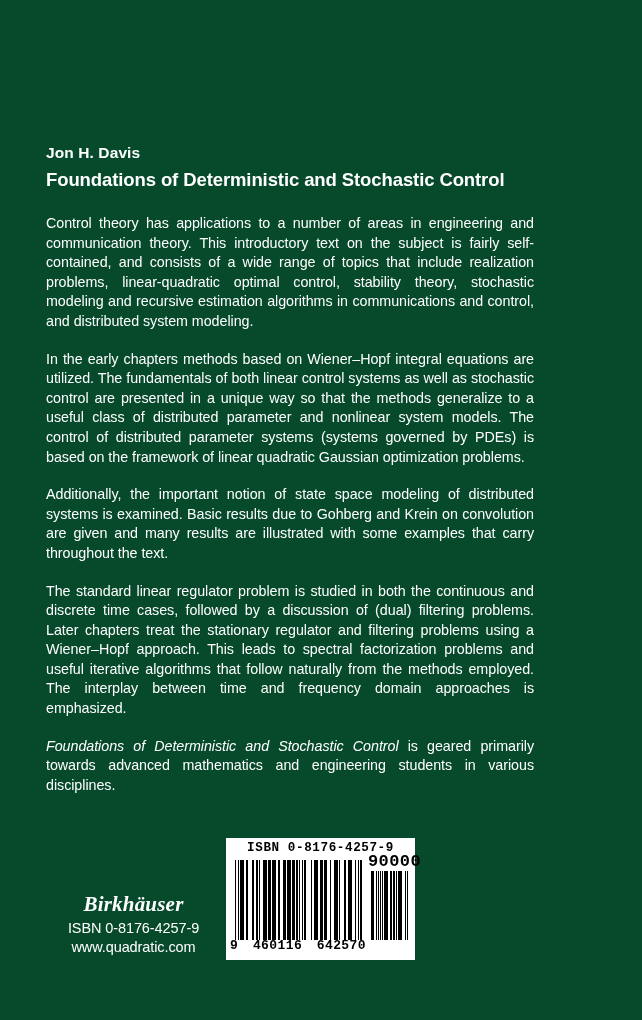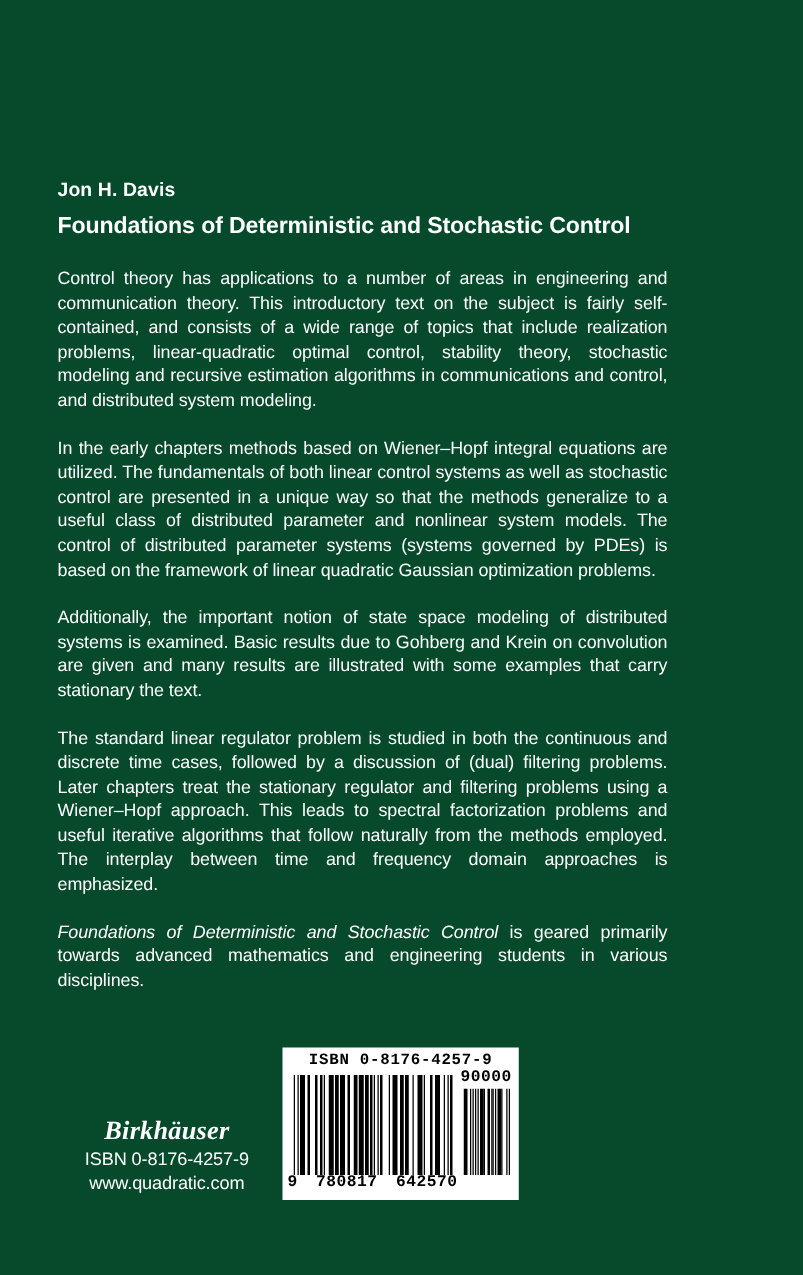--- a/index.html
+++ b/index.html
@@ -139,21 +139,21 @@
     height: 100%;
   }
   .gap { background: transparent; height: 100%; }
   .supp-digits {
     position: absolute;
     left: 142px;
     top: 17px;
     width: 42px;
     text-align: center;
     font-family: "Liberation Mono", monospace;
-    font-size: 13px;
+    font-size: 17px;
     font-weight: bold;
     color: #000000;
     letter-spacing: 0.4px;
     line-height: 14px;
   }
   .ean-digits {
     position: absolute;
     left: 4px;
     top: 100px;
     width: 136px;
@@ -174,21 +174,21 @@
 <div class="cover">
 
   <div class="content">
 
     <div class="author">Jon H. Davis</div>
 
     <div class="booktitle">Foundations of Deterministic and Stochastic Control</div>
 
     <p class="blurb">Control theory has applications to a number of areas in engineering and communication theory. This introductory text on the subject is fairly self-contained, and consists of a wide range of topics that include realization problems, linear-quadratic optimal control, stability theory, stochastic modeling and recursive estimation algorithms in communications and control, and distributed system modeling.</p>
     <p class="blurb">In the early chapters methods based on Wiener–Hopf integral equations are utilized. The fundamentals of both linear control systems as well as stochastic control are presented in a unique way so that the methods generalize to a useful class of distributed parameter and nonlinear system models. The control of distributed parameter systems (systems governed by PDEs) is based on the framework of linear quadratic Gaussian optimization problems.</p>
-    <p class="blurb">Additionally, the important notion of state space modeling of distributed systems is examined. Basic results due to Gohberg and Krein on convolution are given and many results are illustrated with some examples that carry stationary the text.</p>
+    <p class="blurb">Additionally, the important notion of state space modeling of distributed systems is examined. Basic results due to Gohberg and Krein on convolution are given and many results are illustrated with some examples that carry throughout the text.</p>
     <p class="blurb">The standard linear regulator problem is studied in both the continuous and discrete time cases, followed by a discussion of (dual) filtering problems. Later chapters treat the stationary regulator and filtering problems using a Wiener–Hopf approach. This leads to spectral factorization problems and useful iterative algorithms that follow naturally from the methods employed. The interplay between time and frequency domain approaches is emphasized.</p>
 
     <p class="blurb"><span class="ital">Foundations of Deterministic and Stochastic Control</span><span> is geared primarily towards advanced mathematics and engineering students in various disciplines.</span></p>
 
   </div>
 
   <div class="footer">
 
     <div class="imprint-block">
       <div class="imprint-logo">Birkhäuser</div>
@@ -289,20 +289,20 @@
           <div class="bar" style="width: 2.375px;"></div>
           <div class="gap" style="width: 0.791667px;"></div>
           <div class="bar" style="width: 0.791667px;"></div>
           <div class="gap" style="width: 2.375px;"></div>
           <div class="bar" style="width: 1.58333px;"></div>
           <div class="gap" style="width: 0.791667px;"></div>
           <div class="bar" style="width: 0.791667px;"></div>
         </div>
       <div class="ean-digits">
         <span>9</span>
-        <span>780817</span>
+        <span>460116</span>
         <span>642570</span>
       </div>
     </div>
 
   </div>
 
 </div>
 
 </body></html>

